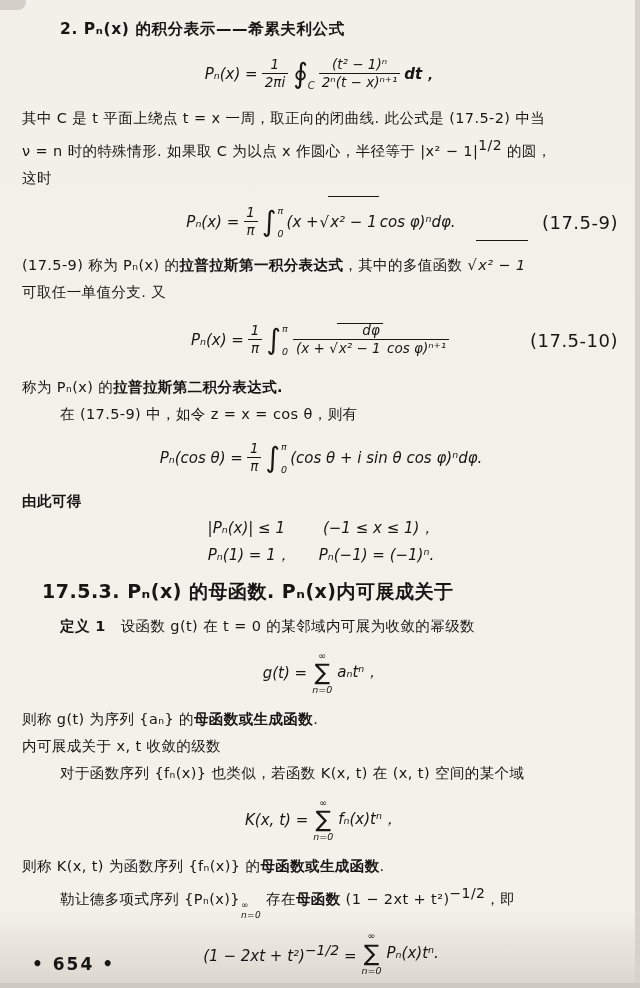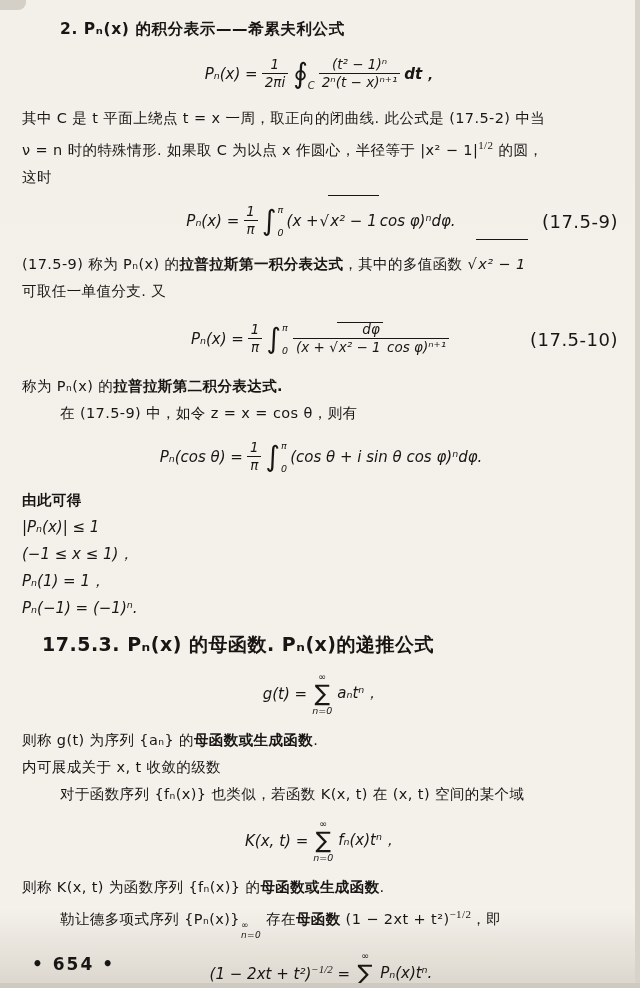--- a/index.html
+++ b/index.html
@@ -51,23 +51,23 @@
        margin:0 4px;font-style:normal;}
   .sum .op{font-size:23px;}
   .sum .up,.sum .lo{font-size:9.5px;font-style:italic;padding:1px 0;}
 
   .rad{white-space:nowrap;}
   .rad .vin{border-top:1.4px solid #181614;padding:16px 2px;margin-left:-1px;}
 
   .stack{display:inline-flex;flex-direction:column;align-items:flex-start;
          font-size:9px;line-height:1.1;vertical-align:-4px;margin-left:1px;font-style:italic;}
 
-  sup{font-size:11px;font-family:Liberation Serif, serif;}
+  sup{font-size:14px;}
   .ineq{display:flex;justify-content:center;font-style:italic;font-size:15px;
-        line-height:27px;white-space:nowrap;flex-direction:column;}
+        line-height:27px;white-space:nowrap;}
   .ineq .gap{display:inline-block;width:38px;}
   .pageno{position:absolute;left:32px;bottom:14px;font-size:17px;font-weight:bold;letter-spacing:2px;}
 </style>
 </head>
 <body>
 
 <div class="page">
   <div class="smudge"></div>
 
   <div class="tl ind h2">
@@ -179,23 +179,26 @@
       <span class="gap"></span>
       <span>(−1 ≤ x ≤ 1)，</span>
   </div>
   <div class="ineq">
     <span>Pₙ(1) = 1，</span>
       <span class="gap" style="width:28px;"></span>
       <span>Pₙ(−1) = (−1)ⁿ.</span>
   </div>
 
   <div class="h3">
-    <span>17.5.3. Pₙ(x) 的母函数. Pₙ(x)的递推公式</span>
-  </div>
-
+    <span>17.5.3. Pₙ(x) 的母函数. Pₙ(x)内可展成关于</span>
+  </div>
+
+  <div class="tl ind">
+    <span class="b">定义 1</span><span>　设函数 g(t) 在 t = 0 的某邻域内可展为收敛的幂级数</span>
+  </div>
 
   <div class="eqrow" style="min-height:56px;">
     <span class="m">g(t) =</span>
     <span class="sum">
       <span class="up">∞</span>
       <span class="op">∑</span>
       <span class="lo">n=0</span>
     </span>
     <span class="m">aₙtⁿ，</span>
   </div>

